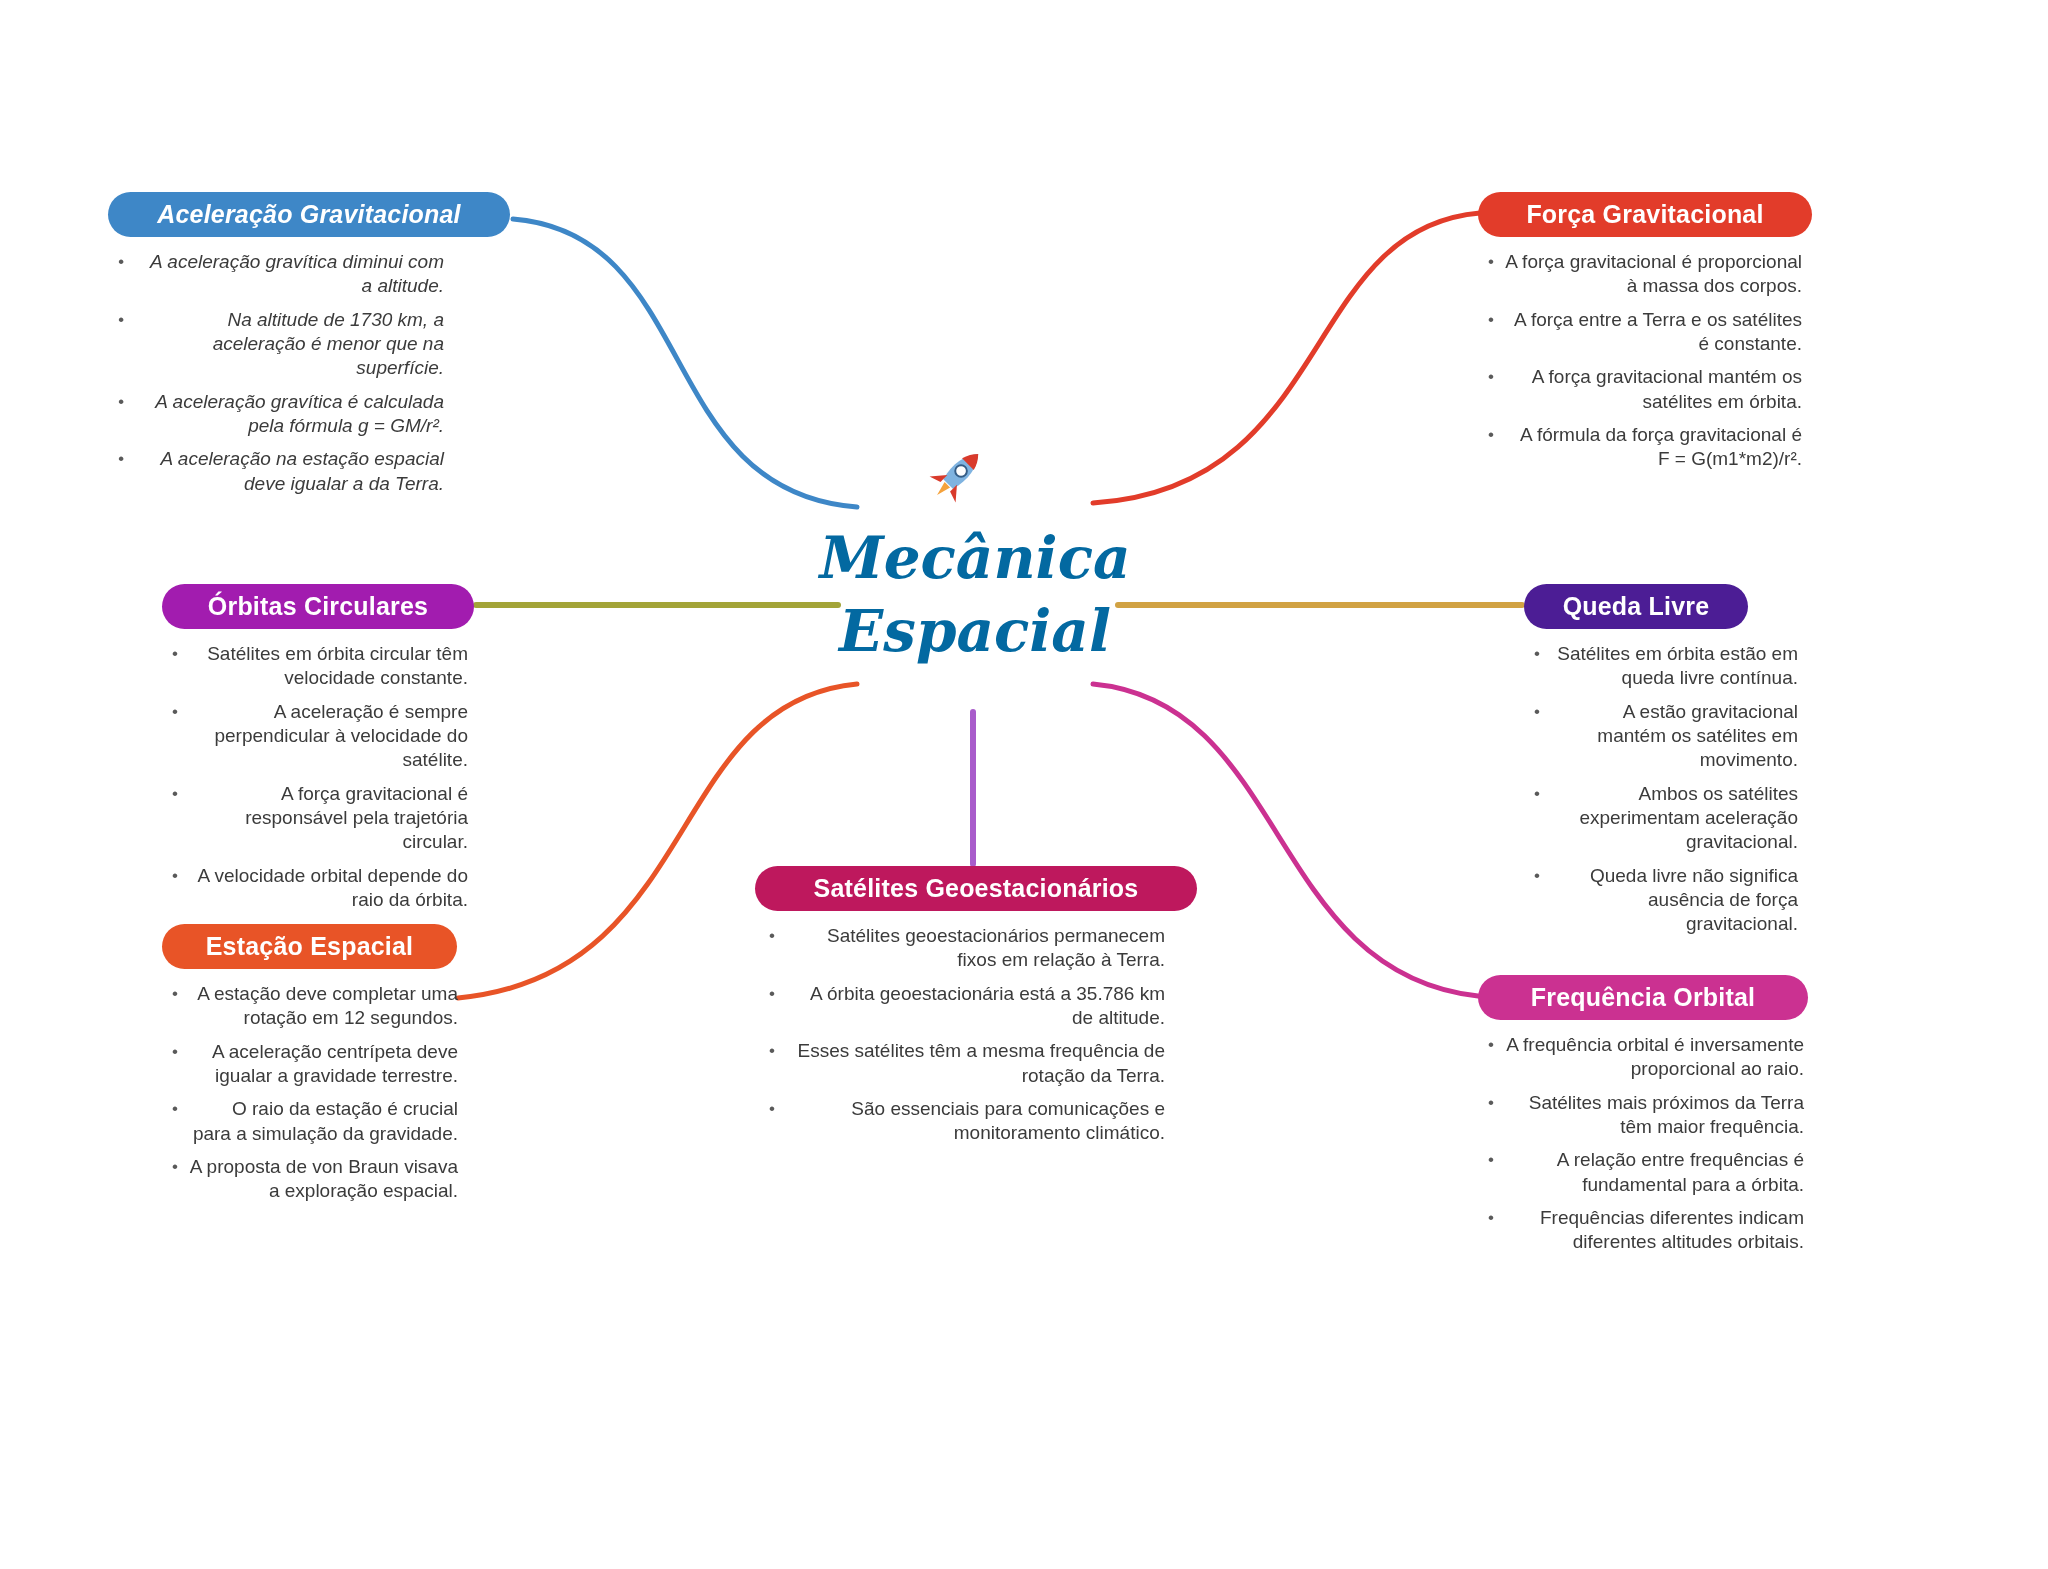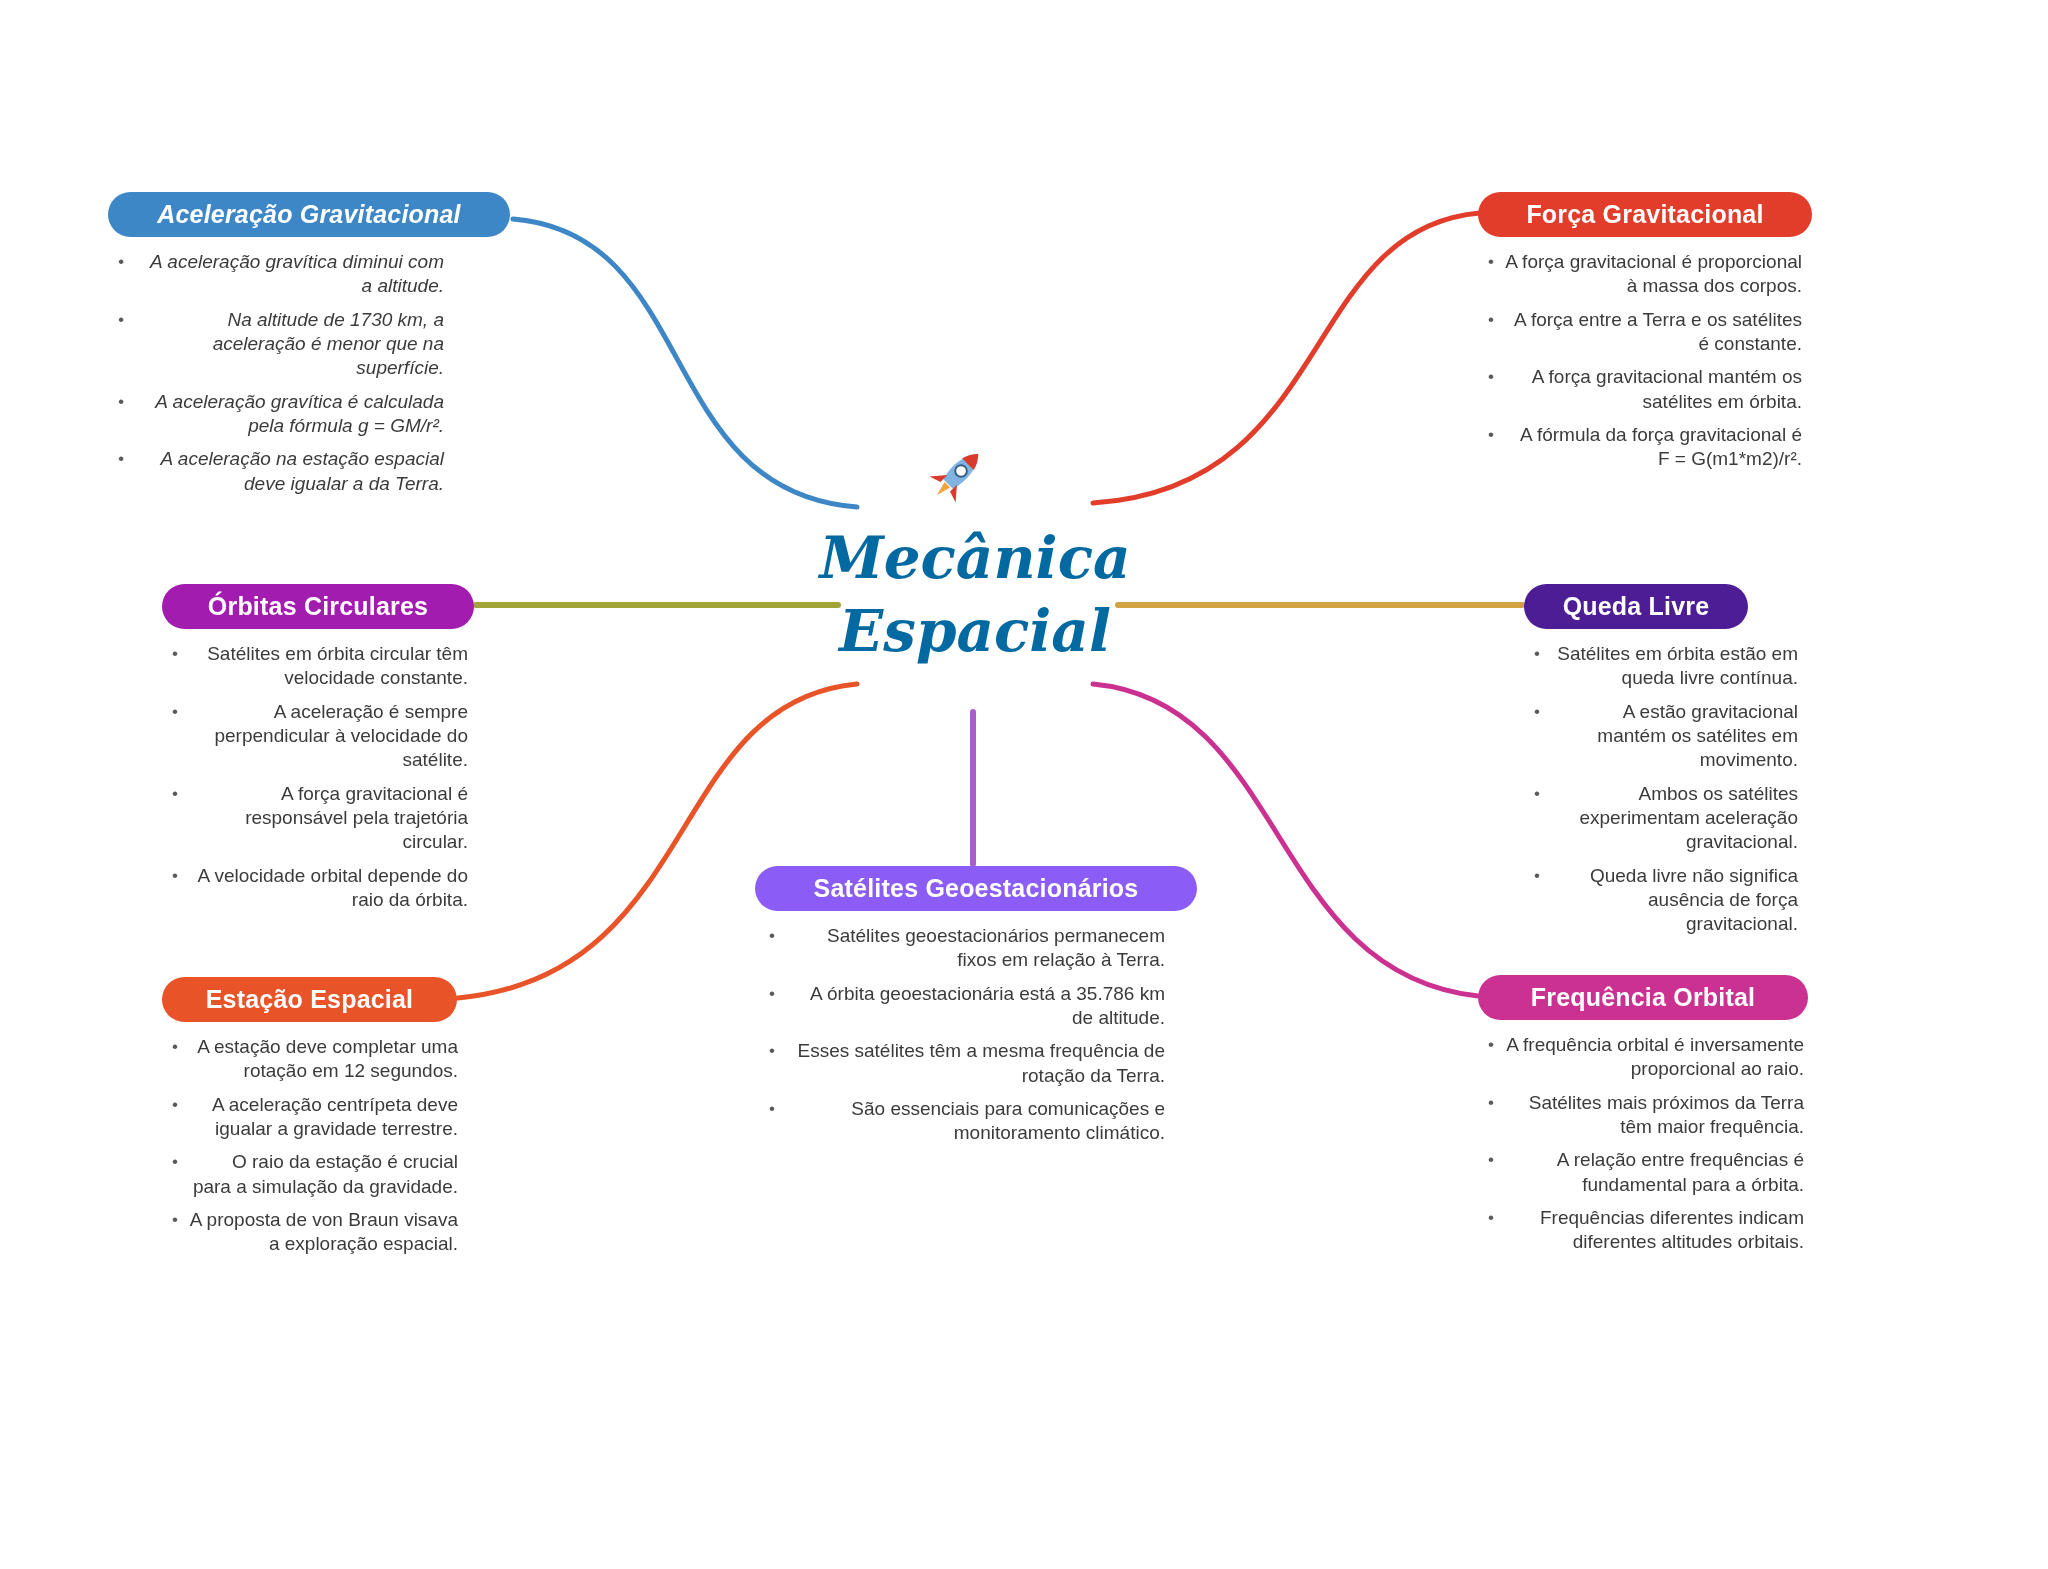--- a/index.html
+++ b/index.html
@@ -130,32 +130,32 @@
   <div class="branch" style="left:1524px; top:584px; width:270px;">
     <div class="pill" style="width: 224px; background-color: #4c1d95;">Queda Livre</div>
     <ul class="bullets" style="width:268px; margin-left:6px;">
       <li>Satélites em órbita estão em queda livre contínua.</li>
       <li>A estão gravitacional mantém os satélites em movimento.</li>
       <li>Ambos os satélites experimentam aceleração gravitacional.</li>
       <li>Queda livre não significa ausência de força gravitacional.</li>
     </ul>
   </div>
 
-  <div class="branch" style="left:162px; top:977px; width:295px;">
+  <div class="branch" style="left:162px; top:924px; width:295px;">
     <div class="pill" style="background-color: rgb(232, 84, 39);">Estação Espacial</div>
     <ul class="bullets" style="width:290px; margin-left:6px;">
       <li>A estação deve completar uma rotação em 12 segundos.</li>
       <li>A aceleração centrípeta deve igualar a gravidade terrestre.</li>
       <li>O raio da estação é crucial para a simulação da gravidade.</li>
       <li>A proposta de von Braun visava a exploração espacial.</li>
     </ul>
   </div>
 
   <div class="branch" style="left:755px; top:866px; width:442px;">
-    <div class="pill" style="background-color: #8b5cf6;">Satélites Geoestacionários</div>
+    <div class="pill" style="background-color: #be185d;">Satélites Geoestacionários</div>
     <ul class="bullets" style="width:400px; margin-left:10px;">
       <li>Satélites geoestacionários permanecem fixos em relação à Terra.</li>
       <li>A órbita geoestacionária está a 35.786 km de altitude.</li>
       <li>Esses satélites têm a mesma frequência de rotação da Terra.</li>
       <li>São essenciais para comunicações e monitoramento climático.</li>
     </ul>
   </div>
 
   <div class="branch" style="left:1478px; top:975px; width:330px;">
     <div class="pill" style="background-color: rgb(203, 49, 145);">Frequência Orbital</div>

